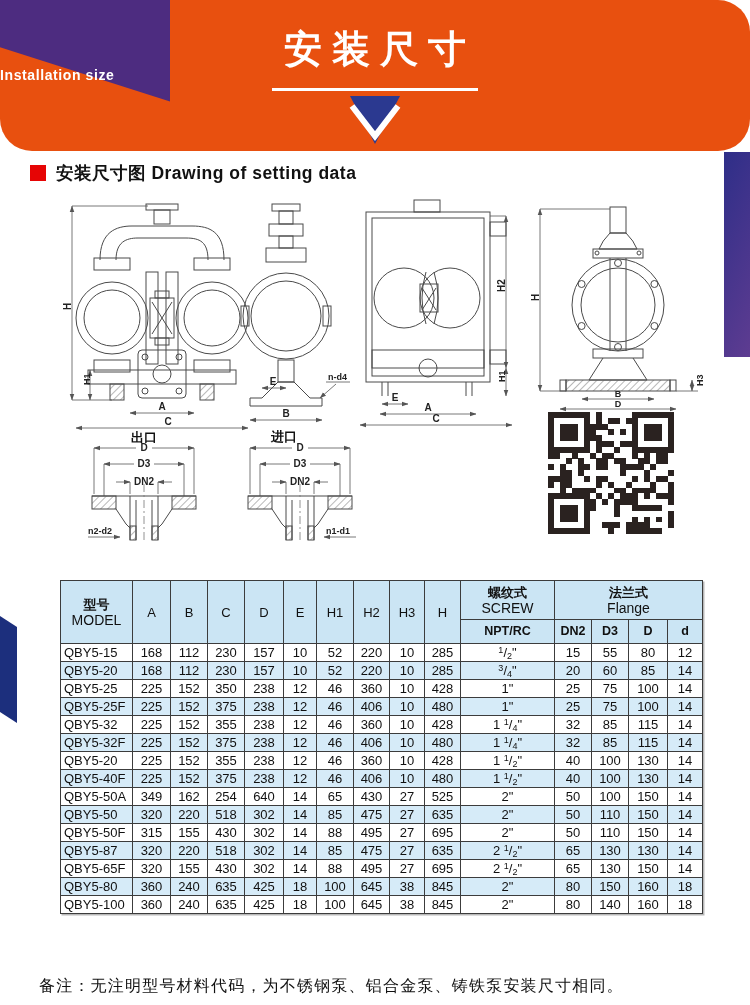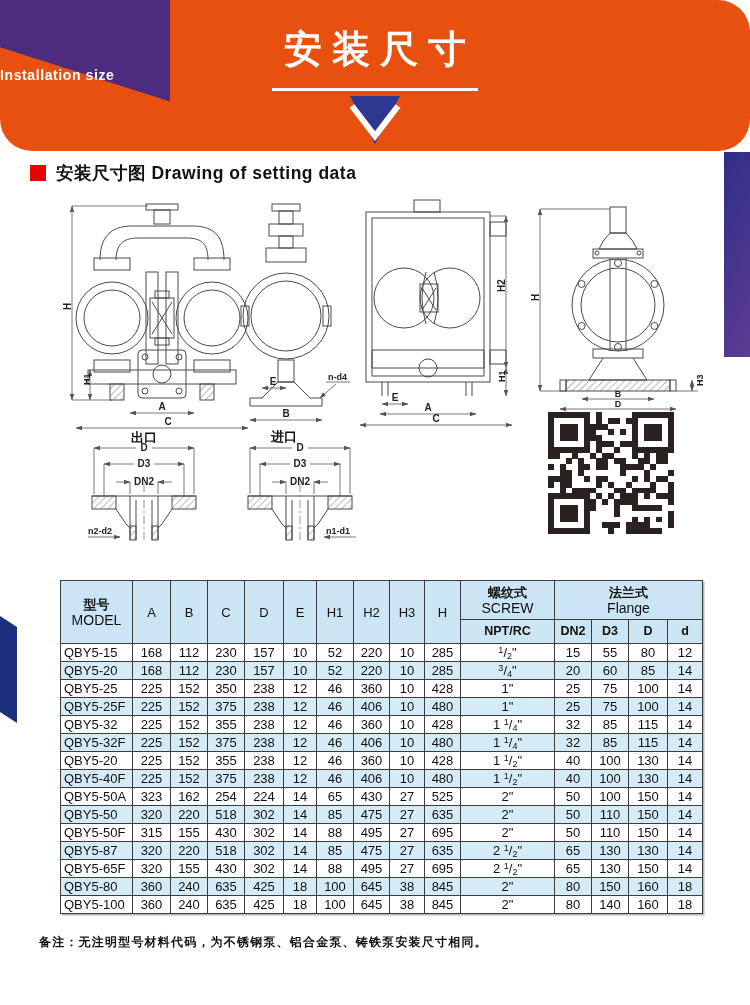--- a/index.html
+++ b/index.html
@@ -45,21 +45,21 @@
   thead th{background:#CBE5F4;font-weight:normal;}
   thead tr:first-child th{height:38px;}
   thead tr:last-child th{height:23px;font-size:12.5px;font-weight:bold;}
   thead .cn{font-weight:bold;font-size:13px;line-height:16px;}
   thead .en{font-size:14px;line-height:14px;}
   tbody td.model{text-align:left;padding-left:3px;}
   tbody tr.alt td{background:#D6EBF8;}
   td.screw sup,td.screw sub{font-size:9px;line-height:0;}
   td.screw sup{vertical-align:4px;} td.screw sub{vertical-align:-2px;}
 
-  .note{position:absolute;left:39px;top:934px;font-size:12px;font-weight:bold;letter-spacing:1.2px;}
+  .note{position:absolute;left:39px;top:976px;font-size:16px;font-weight:normal;letter-spacing:1.2px;}
 </style>
 </head>
 <body>
 
 <div class="page">
 
   <svg width="0" height="0" style="position:absolute" aria-hidden="true">
     <defs>
       <marker id="arr" viewBox="0 0 8 8" markerWidth="8" markerHeight="8" refX="7.5" refY="4" orient="auto-start-reverse">
         <path d="M0,1.2 L8,4 L0,6.8 Z" fill="#555"></path>
@@ -724,24 +724,24 @@
           <td>10</td>
           <td>480</td>
           <td class="screw">1 <sup>1</sup>/<sub>2</sub>"</td>
           <td>40</td>
           <td>100</td>
           <td>130</td>
           <td>14</td>
         </tr>
         <tr>
           <td class="model">QBY5-50A</td>
-          <td>323</td>
+          <td>349</td>
           <td>162</td>
           <td>254</td>
-          <td>224</td>
+          <td>640</td>
           <td>14</td>
           <td>65</td>
           <td>430</td>
           <td>27</td>
           <td>525</td>
           <td class="screw">2"</td>
           <td>50</td>
           <td>100</td>
           <td>150</td>
           <td>14</td>

